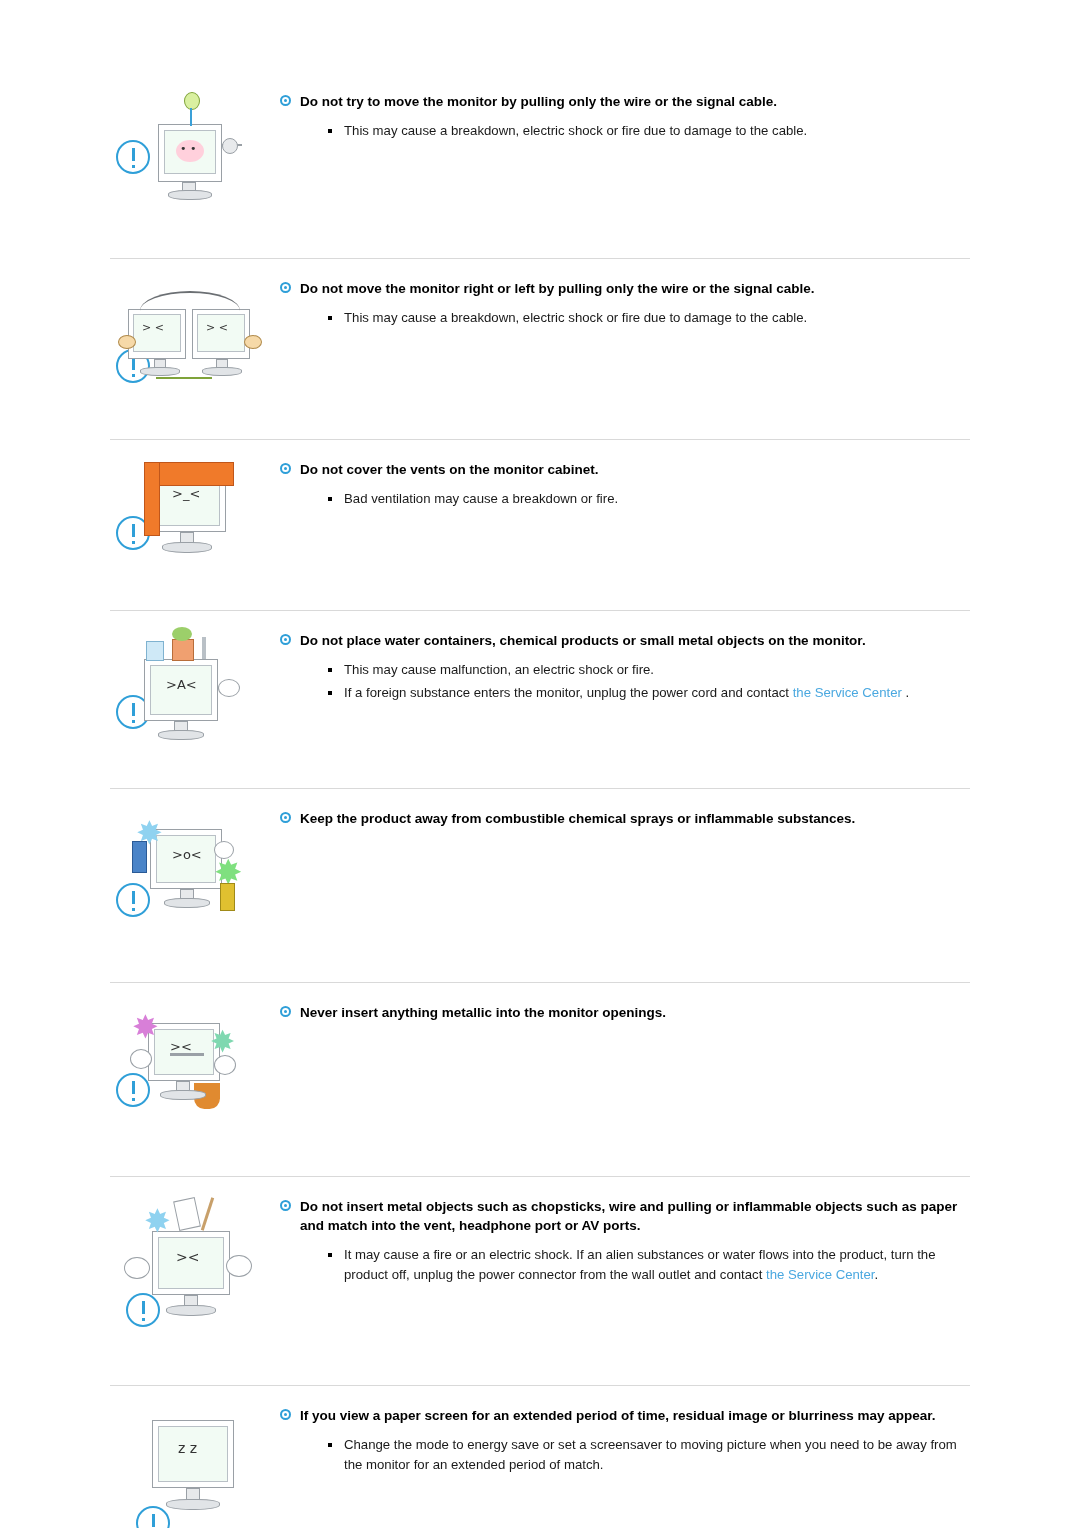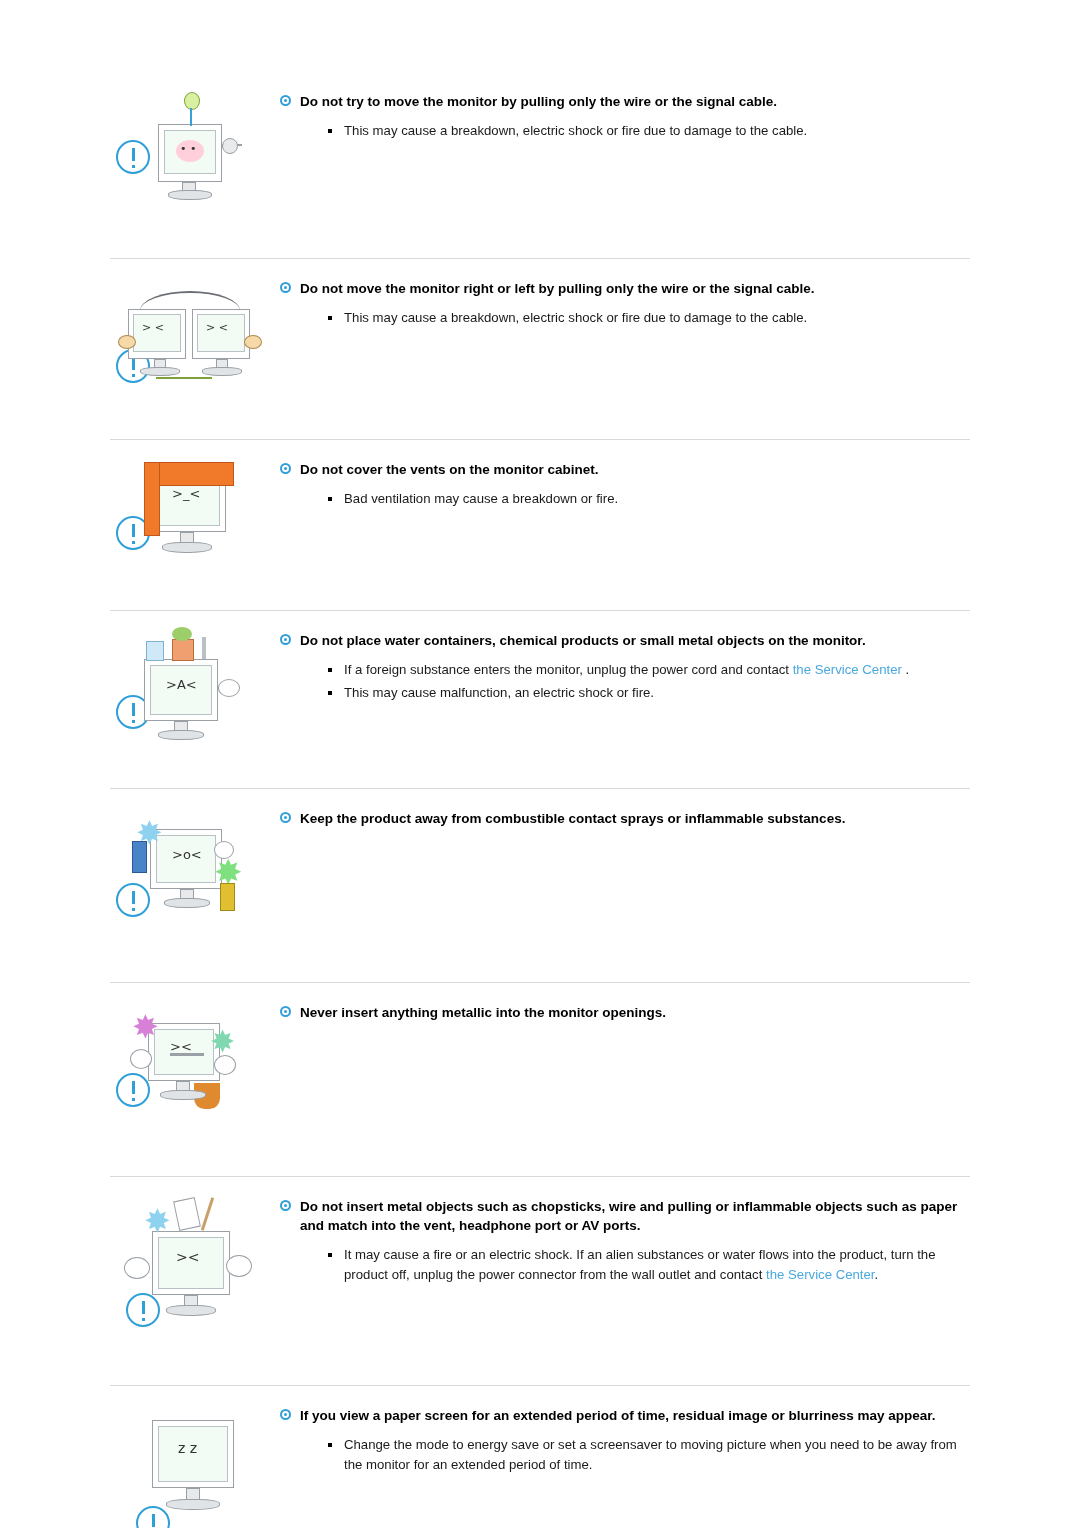--- a/index.html
+++ b/index.html
@@ -281,24 +281,24 @@
       <div class="base" style="left:48px; top:105px; width:46px; height:10px;"></div>
     </div>
     <div class="body">
       <div class="heading">
         <span class="bulletdot">
             <i></i>
           </span>
         <span>Do not place water containers, chemical products or small metal objects on the monitor.</span>
       </div>
       <div class="items">
+        <div class="item">This may cause malfunction, an electric shock or fire.</div>
         <div class="item">
           <span>If a foreign substance enters the monitor, unplug the power cord and contact </span><span class="link">the Service Center</span><span> .</span>
         </div>
-        <div class="item">This may cause malfunction, an electric shock or fire.</div>
       </div>
     </div>
   </div>
   <div class="sep" style="margin-top:18px;"></div>
 
   <div class="section" style="min-height:150px; padding-top:14px;">
     <div class="fig" style="height:145px;">
       <div class="warnicon" style="left:6px; top:80px;"></div>
       <div class="mon" style="left:40px; top:26px; width:72px; height:60px;"></div>
       <div class="monscr" style="left:46px; top:32px; width:60px; height:48px;"></div>
@@ -309,21 +309,21 @@
       <div class="bar" style="left:110px; top:80px; width:13px; height:26px; background:#e0c030; border:1.5px solid #a08a18;"></div>
       <div class="blob" style="left:104px; top:38px; width:18px; height:16px; background:#ffffff; border:1.5px solid #9aa0a6;"></div>
       <div class="stand" style="left:70px; top:86px; width:14px; height:10px;"></div>
       <div class="base" style="left:54px; top:95px; width:46px; height:10px;"></div>
     </div>
     <div class="body">
       <div class="heading">
         <span class="bulletdot">
             <i></i>
           </span>
-        <span>Keep the product away from combustible contact sprays or inflammable substances.</span>
+        <span>Keep the product away from combustible chemical sprays or inflammable substances.</span>
       </div>
     </div>
   </div>
   <div class="sep" style="margin-top:34px;"></div>
 
   <div class="section" style="min-height:150px; padding-top:14px;">
     <div class="fig" style="height:145px;">
       <div class="warnicon" style="left:6px; top:76px;"></div>
       <div class="mon" style="left:38px; top:26px; width:72px; height:58px;"></div>
       <div class="monscr" style="left:44px; top:32px; width:60px; height:46px;"></div>
@@ -388,18 +388,18 @@
       <div class="base" style="left:56px; top:99px; width:54px; height:11px;"></div>
     </div>
     <div class="body">
       <div class="heading">
         <span class="bulletdot">
             <i></i>
           </span>
         <span>If you view a paper screen for an extended period of time, residual image or blurriness may appear.</span>
       </div>
       <div class="items">
-        <div class="item">Change the mode to energy save or set a screensaver to moving picture when you need to be away from the monitor for an extended period of time.</div>
+        <div class="item">Change the mode to energy save or set a screensaver to moving picture when you need to be away from the monitor for an extended period of match.</div>
       </div>
     </div>
   </div>
 
 </div>
 
 </body></html>

